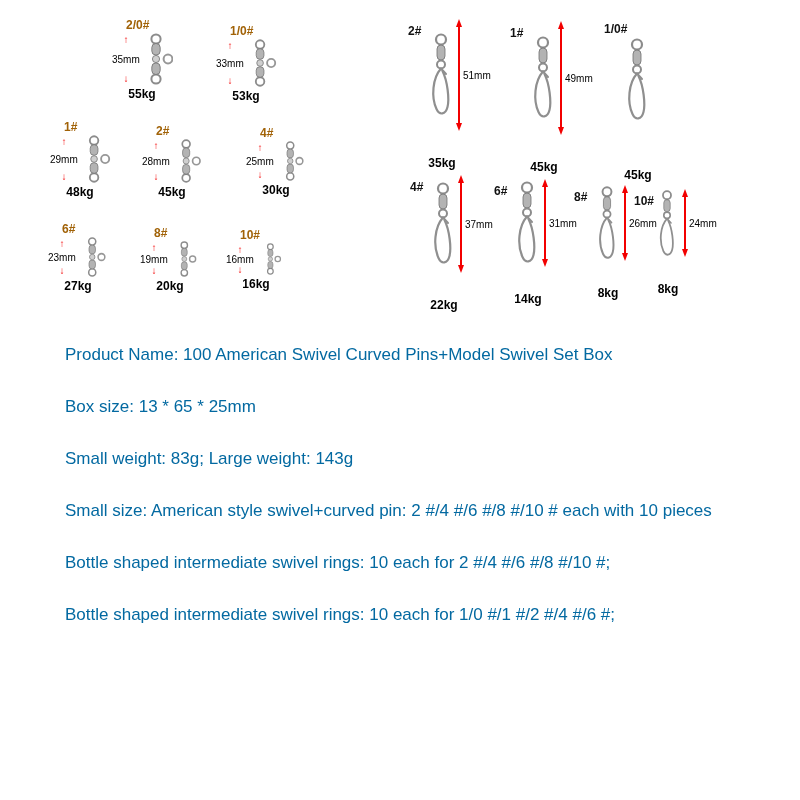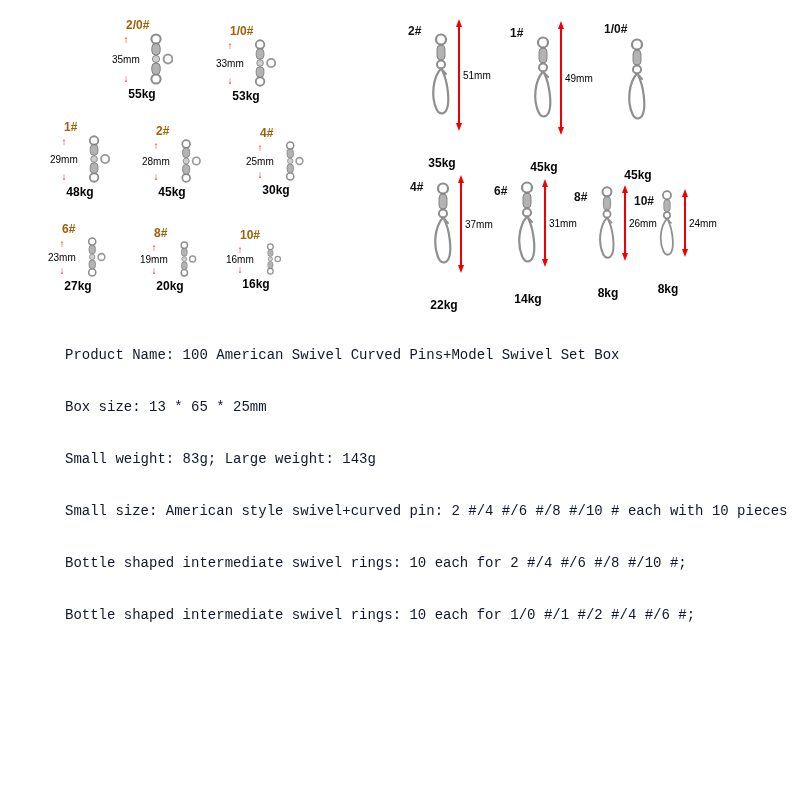--- a/index.html
+++ b/index.html
@@ -48,22 +48,22 @@
   .sn-kg {
     font-size:12px; font-weight:bold; color:#000;
     margin-left:12px; width:44px; text-align:center; margin-top:18px;
   }
 
   .swivel-svg { display:block; }
 
   
   #description { position:absolute; left:65px; top:344px; }
   .desc-line {
-    font-size:14px; color:#0f172a; line-height:22px; height:22px;
-    margin-bottom:30px; white-space:nowrap;font-family:Liberation Mono, monospace;
+    font-size:17px; color:#0369a1; line-height:22px; height:22px;
+    margin-bottom:30px; white-space:nowrap;
   }
 </style>
 </head>
 <body>
 
 <div id="page-root">
   <div id="left-group">
       <div class="tw-item" style="left: 112px; top: 18px;">
         <div class="tw-label">2/0#</div>
         <div class="tw-row">

